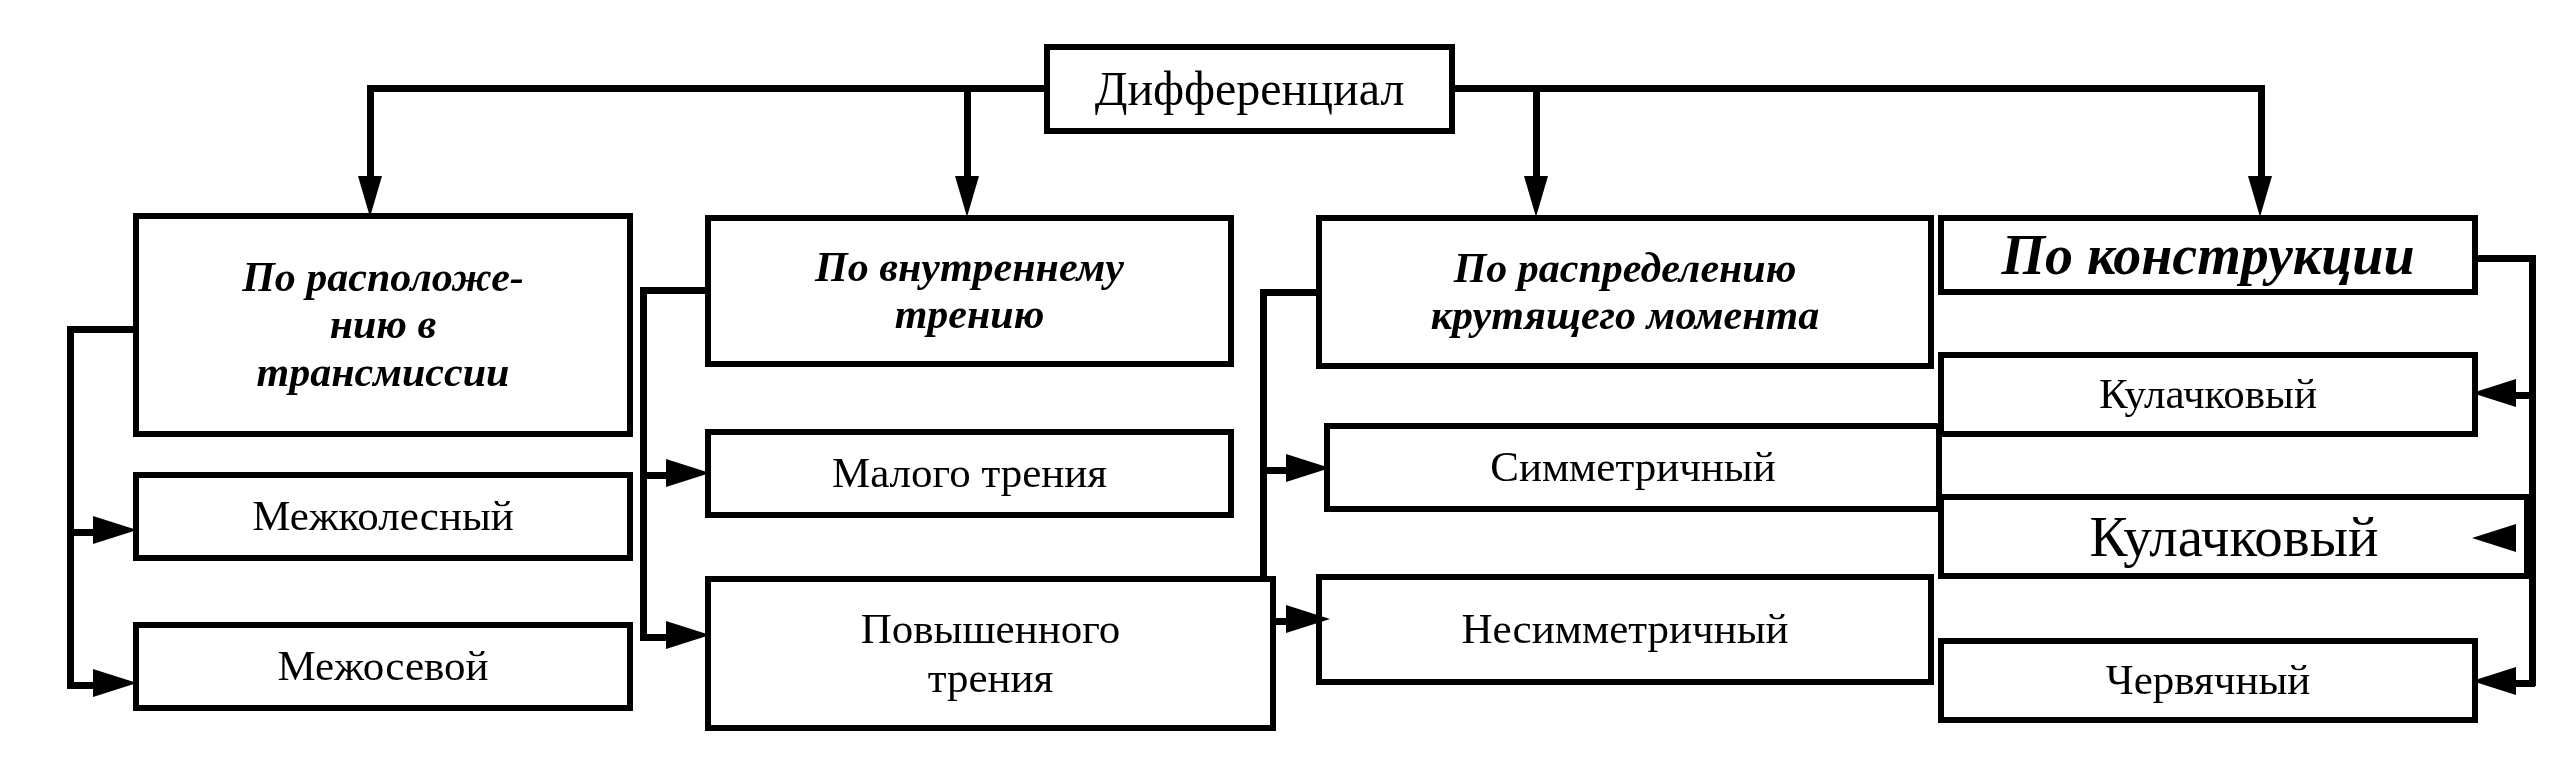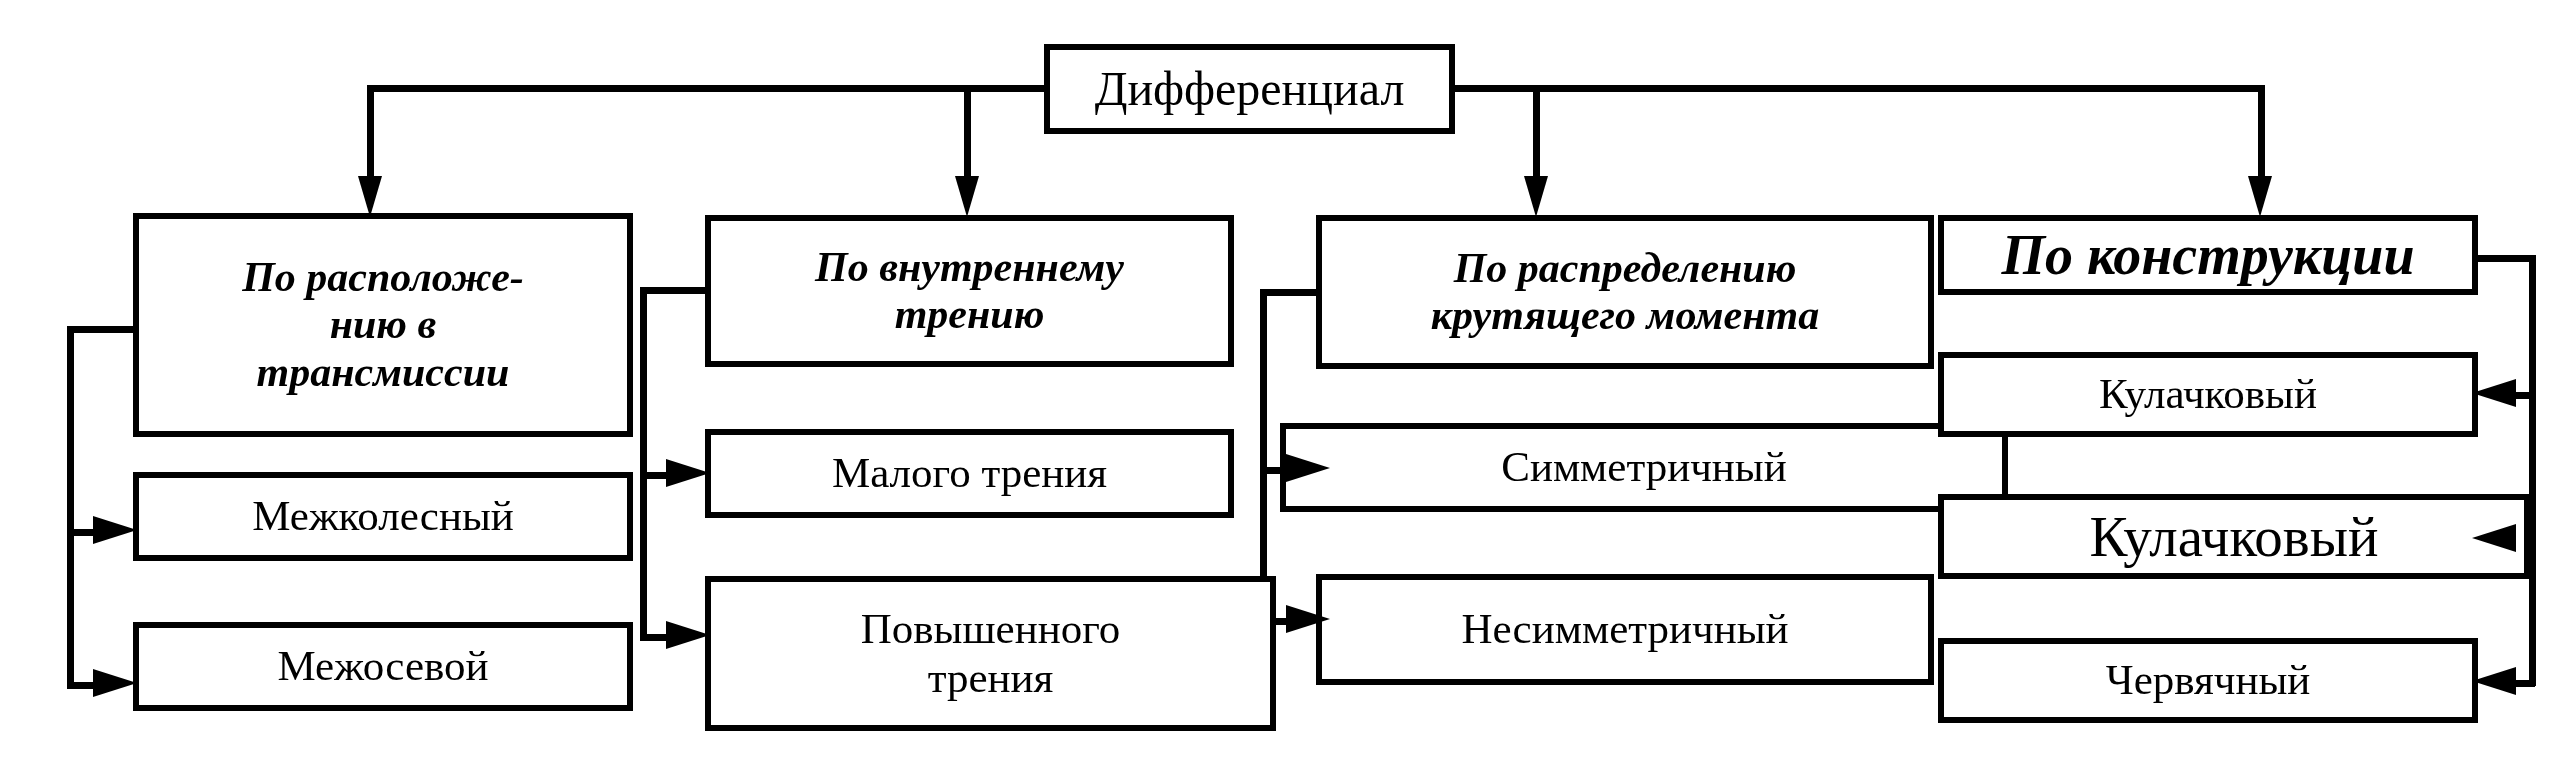--- a/index.html
+++ b/index.html
@@ -148,21 +148,21 @@
 крутящего момента</span>
   </div>
 
   <div class="hline" style="left:1260px; top:289px; width:63px;"></div>
   <div class="vline" style="left:1260px; top:289px; height:336px;"></div>
   <div class="hline" style="left:1260px; top:467px; width:37px;"></div>
   <div class="arrow right" style="left:1286px; top:454px;"></div>
   <div class="hline" style="left:1260px; top:618px; width:37px;"></div>
   <div class="arrow right" style="left:1286px; top:605px;"></div>
 
-  <div class="node upright" style="left:1280px; top:423px; width:728px; height:89px; font-size:43px;">
+  <div class="node upright" style="left:1324px; top:423px; width:618px; height:89px; font-size:43px;">
     <span class="label">Симметричный</span>
   </div>
 
   <div class="node upright" style="left:1316px; top:574px; width:618px; height:111px; font-size:43px;">
     <span class="label">Несимметричный</span>
   </div>
 
   <div class="node italic" style="left:1938px; top:215px; width:540px; height:80px; font-size:56px;">
     <span class="label">По конструкции</span>
   </div>

